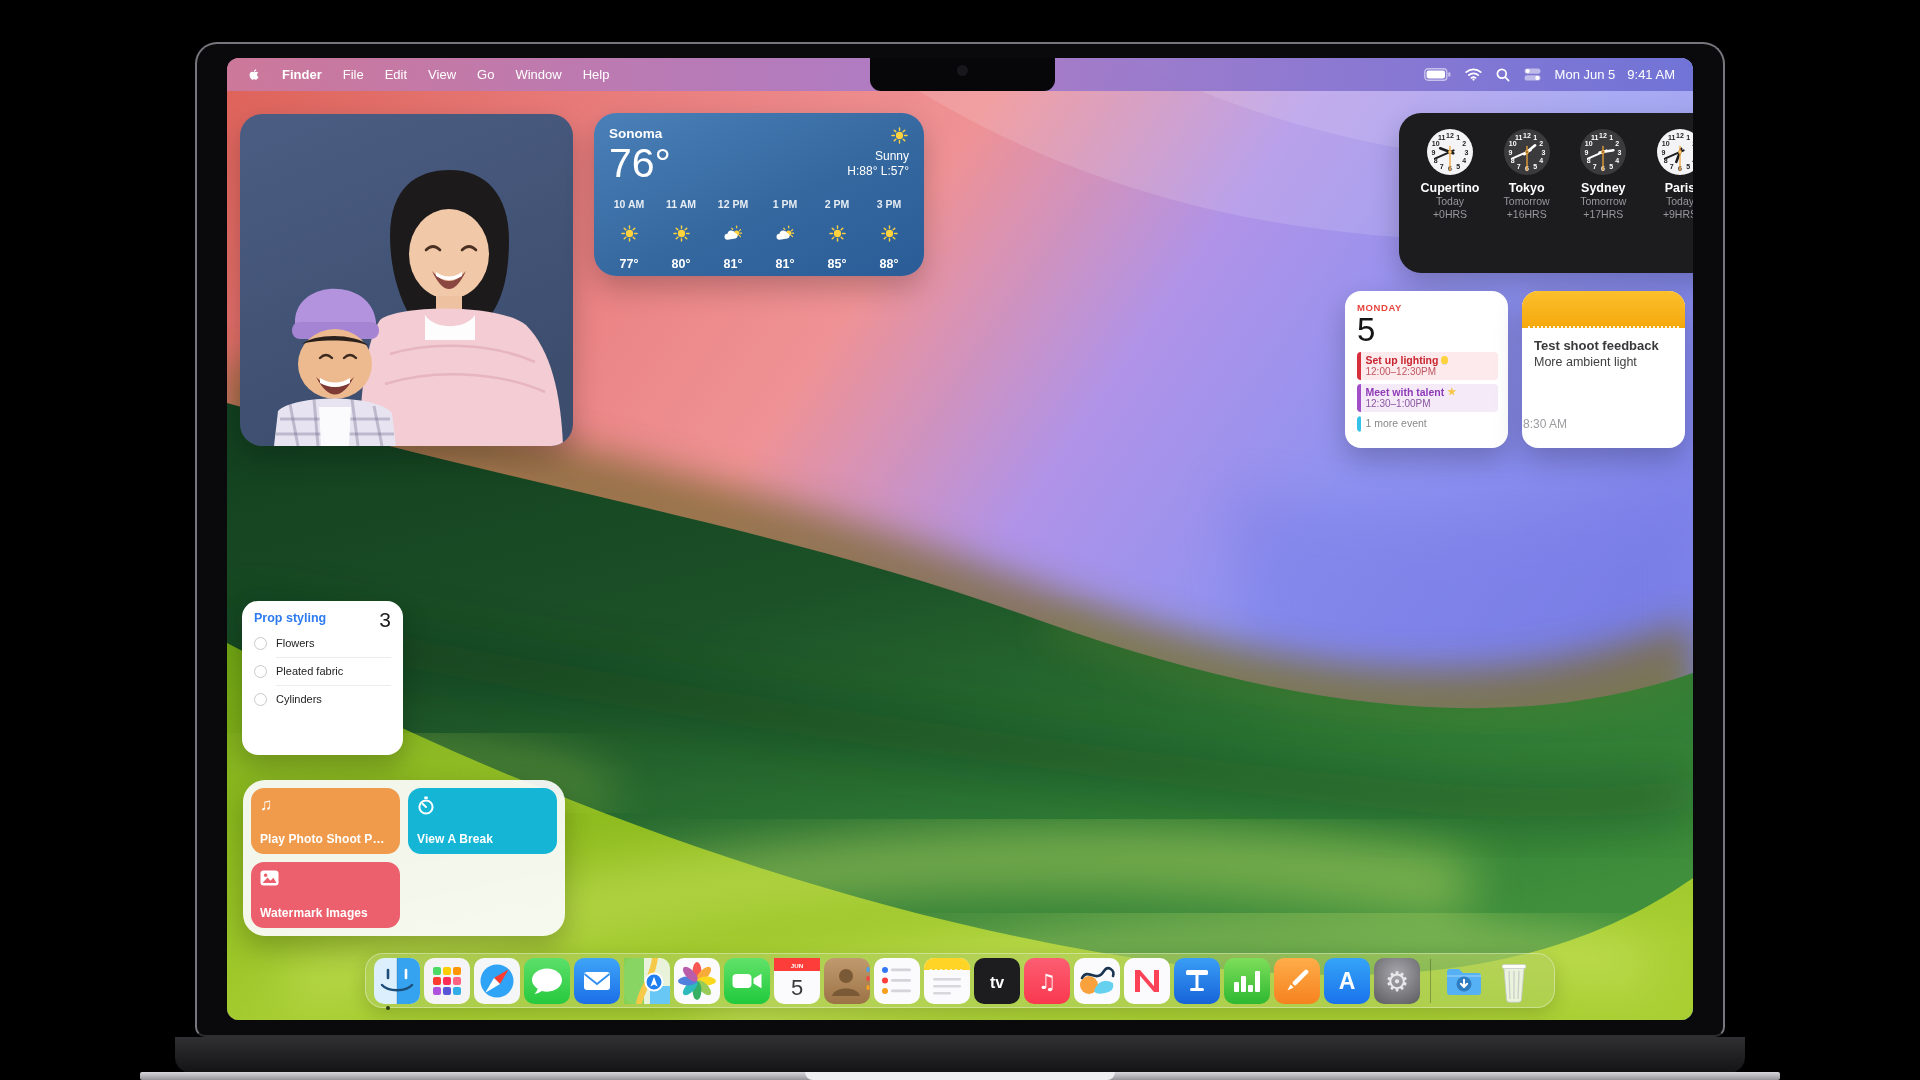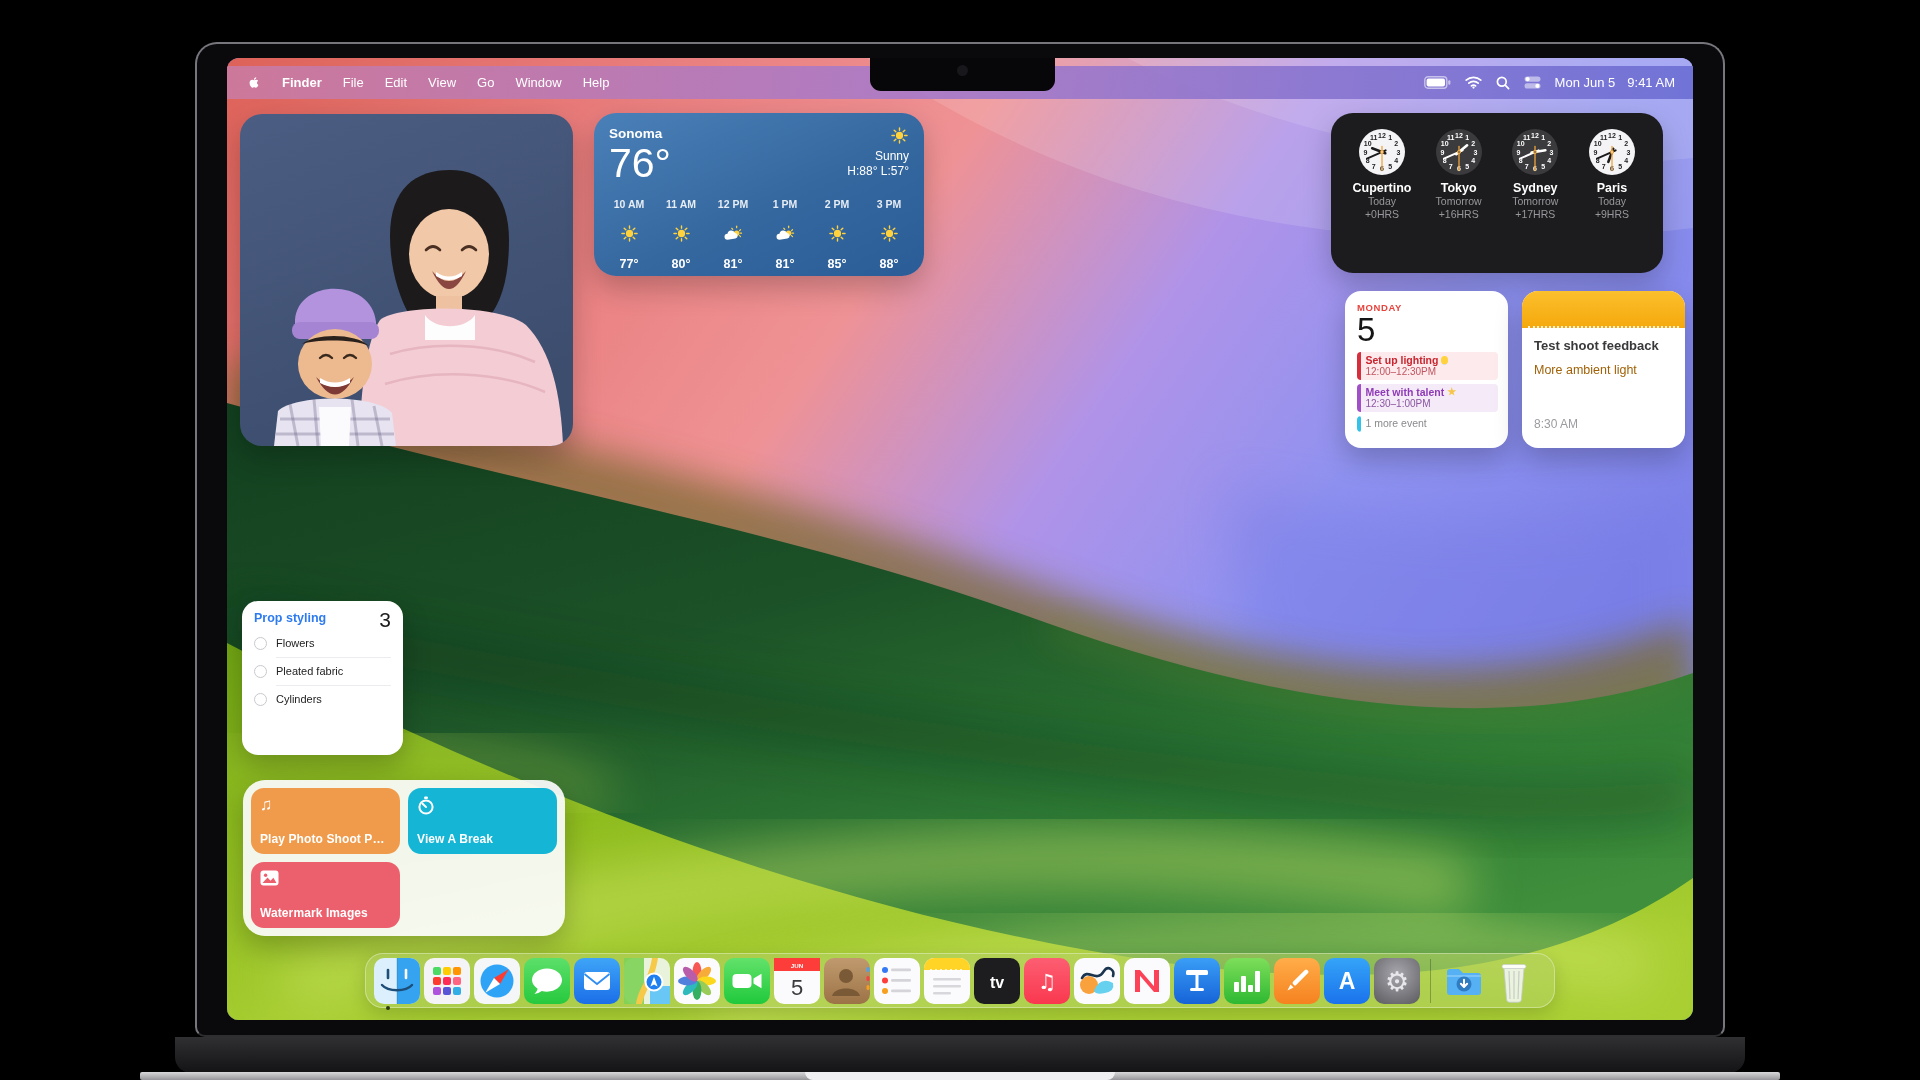--- a/index.html
+++ b/index.html
@@ -18,21 +18,21 @@
   
   .screen{position:absolute;left:227px;top:58px;width:1466px;height:962px;border-radius:12px;
     overflow:hidden;background:#7f84ea;}
   .wall{position:absolute;inset:0;}
 
   .notch{position:absolute;left:643px;top:0;width:185px;height:33px;background:#070709;
     border-radius:0 0 11px 11px;z-index:40;}
   .cam{position:absolute;left:87px;top:7px;width:11px;height:11px;border-radius:50%;background:#17171c;}
 
   
-  .menubar{position:absolute;left:0;top:8px;width:100%;height:33px;z-index:30;display:flex;align-items:center;
+  .menubar{position:absolute;left:0;top:0;width:100%;height:33px;z-index:30;display:flex;align-items:center;
     justify-content:space-between;background:linear-gradient(90deg,rgba(203,122,160,.92),rgba(168,122,201,.9) 46%,rgba(108,111,212,.92));
     color:#fff;font-size:13px;}
   .mleft{display:flex;align-items:center;gap:21px;padding-left:20px;}
   .mleft .app{font-weight:700;}
   .mitem{font-weight:500;}
   .mright{display:flex;align-items:center;gap:14px;padding-right:18px;}
   .mtime{display:flex;gap:12px;font-weight:500;}
   .micon svg{display:block;}
 
   
@@ -47,21 +47,21 @@
   .wx-loc{font-size:13.5px;font-weight:600;}
   .wx-temp{font-size:41px;font-weight:300;line-height:1.02;margin-top:2px;}
   .wx-right{text-align:right;font-size:12px;font-weight:500;display:flex;flex-direction:column;align-items:flex-end;gap:1px;}
   .wx-hours{display:flex;justify-content:space-between;margin-top:13px;}
   .wx-col{display:flex;flex-direction:column;align-items:center;gap:14px;width:40px;}
   .wx-h{font-size:10.5px;font-weight:600;color:rgba(255,255,255,.88);}
   .wx-t{font-size:12.5px;font-weight:700;}
   .wicon{width:19px;height:19px;display:block;}
 
   
-  .w-clocks{left:1104px;top:55px;width:332px;height:160px;border-radius:22px;background:#1c1c1e;
+  .w-clocks{left:1172px;top:55px;width:332px;height:160px;border-radius:22px;background:#1c1c1e;
     display:flex;justify-content:space-between;box-sizing:border-box;padding:15px 16px;}
   .clk{width:70px;text-align:center;color:#fff;}
   .clock-svg{width:48px;height:48px;display:block;margin:0 auto;}
   .clk-city{font-size:12.5px;font-weight:700;margin-top:5px;}
   .clk-sub{font-size:10.5px;color:#98989d;line-height:1.25;}
 
   
   .w-cal{left:1118px;top:233px;width:163px;height:157px;border-radius:16px;background:#fff;
     box-sizing:border-box;padding:11px 10px 8px 12px;}
   .cal-wd{font-size:9.5px;font-weight:700;letter-spacing:.6px;color:#e8443e;}
@@ -77,22 +77,22 @@
   .ev3 .ev-title{color:#8a8a8e;font-weight:500;font-size:10.5px;}
   .bulb-dot{width:7px;height:8px;background:#ffd23e;border-radius:50% 50% 42% 42%;display:inline-block;box-shadow:0 2px 0 -1px #d9d9de;}
   .star-glyph{color:#f5c64a;font-size:10px;}
 
   
   .w-note{left:1295px;top:233px;width:163px;height:157px;border-radius:16px;background:#fff;overflow:hidden;}
   .note-head{height:37px;background:linear-gradient(180deg,#fbc02d,#f5a80c);}
   .note-perf{height:0;border-top:2px dotted rgba(255,255,255,.85);margin:-2px 6px 0;}
   .note-body{padding:10px 12px;position:relative;height:112px;box-sizing:border-box;}
   .note-title{font-size:13px;font-weight:700;color:#39393c;}
-  .note-sub{font-size:12.5px;color:#a16207;margin-top:10px;}
-  .note-time{position:absolute;left:12px;bottom:9px;font-size:12px;color:#9b9ba0;}
+  .note-sub{font-size:12.5px;color:#404040;margin-top:2px;}
+  .note-time{position:absolute;left:1px;bottom:9px;font-size:12px;color:#9b9ba0;}
 
   
   .w-rem{left:15px;top:543px;width:161px;height:154px;border-radius:16px;background:#fff;
     box-sizing:border-box;padding:10px 12px;}
   .rem-head{display:flex;justify-content:space-between;align-items:flex-start;}
   .rem-name{font-size:12.5px;font-weight:700;color:#2e7bf0;}
   .rem-count{font-size:21px;font-weight:500;color:#1c1c1e;line-height:.9;}
   .rem-item{display:flex;align-items:center;gap:9px;height:27px;}
   .rem-circ{width:13px;height:13px;border:1.5px solid #c9c9ce;border-radius:50%;flex:none;box-sizing:border-box;}
   .rem-label{font-size:11px;color:#222;}

